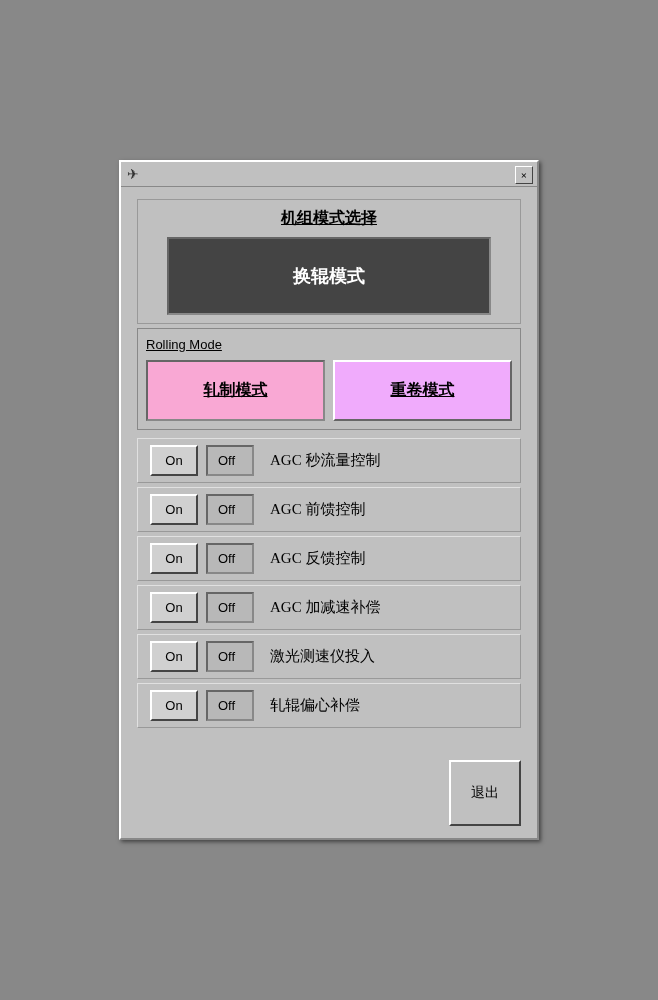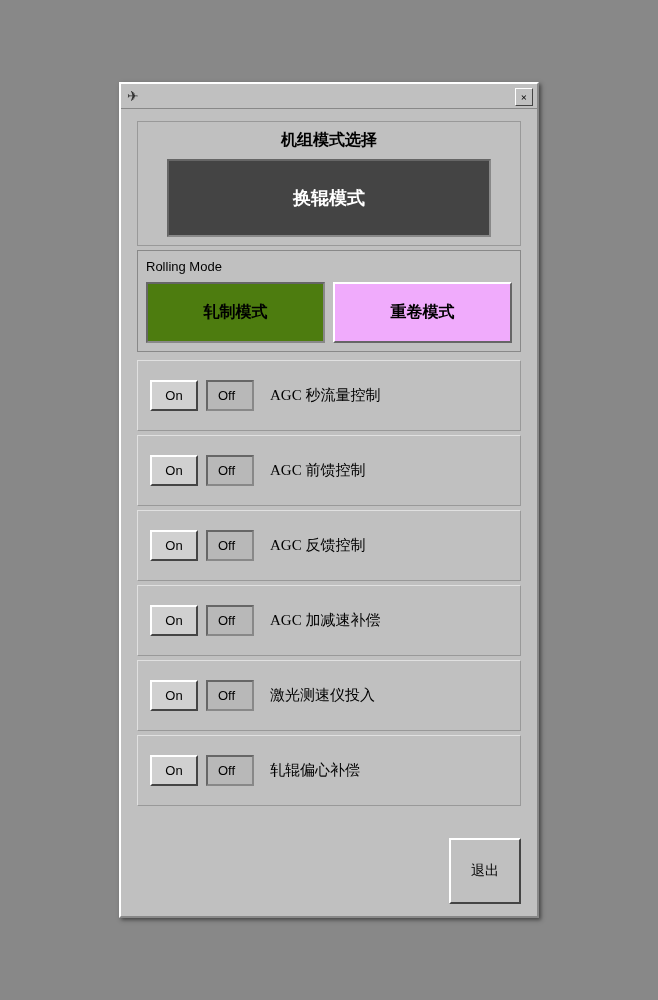--- a/index.html
+++ b/index.html
@@ -71,20 +71,21 @@
       text-align: center;
       padding: 8px 0 0 0;
       margin-bottom: 4px;
     }
 
     .main-title {
       font-size: 16px;
       font-weight: bold;
       color: #000;
       margin-bottom: 8px;
+      text-decoration: underline;
     }
 
     .mode-button-large {
       display: block;
       width: 85%;
       margin: 0 auto 8px auto;
       padding: 25px 0;
       background: #444;
       color: #fff;
       font-size: 18px;
@@ -94,20 +95,21 @@
       border-left: 2px solid #666;
       text-align: center;
       cursor: pointer;
       font-family: "SimSun", "宋体", serif;
     }
 
     .rolling-mode-group {
       border: 1px solid #888;
       padding: 8px;
       margin-bottom: 8px;
+      text-decoration: underline;
     }
 
     .rolling-mode-label {
       font-size: 13px;
       color: #000;
       margin-bottom: 8px;
       font-family: Arial, sans-serif;
     }
 
     .rolling-mode-buttons {
@@ -124,34 +126,34 @@
       background: #f0abfc;
       border: 2px solid #fff;
       border-right: 2px solid #666;
       border-bottom: 2px solid #666;
       text-align: center;
       cursor: pointer;
       font-family: "SimSun", "宋体", serif;
     }
 
     .rolling-btn.active {
-      background: #4d7c0f;
+      background: #f9a8d4;
       border: 2px solid #888;
       border-top: 2px solid #666;
       border-left: 2px solid #666;
     }
 
     .control-row {
       background: #c0c0c0;
       border: 1px solid #999;
       border-top: 1px solid #e0e0e0;
       border-left: 1px solid #e0e0e0;
       display: flex;
       align-items: center;
-      padding: 19px 12px;
+      padding: 6px 12px;
       margin-bottom: 4px;
       gap: 8px;
     }
 
     .on-btn {
       min-width: 48px;
       padding: 6px 10px;
       background: #d0d0d0;
       border: 2px solid #fff;
       border-right: 2px solid #444;

